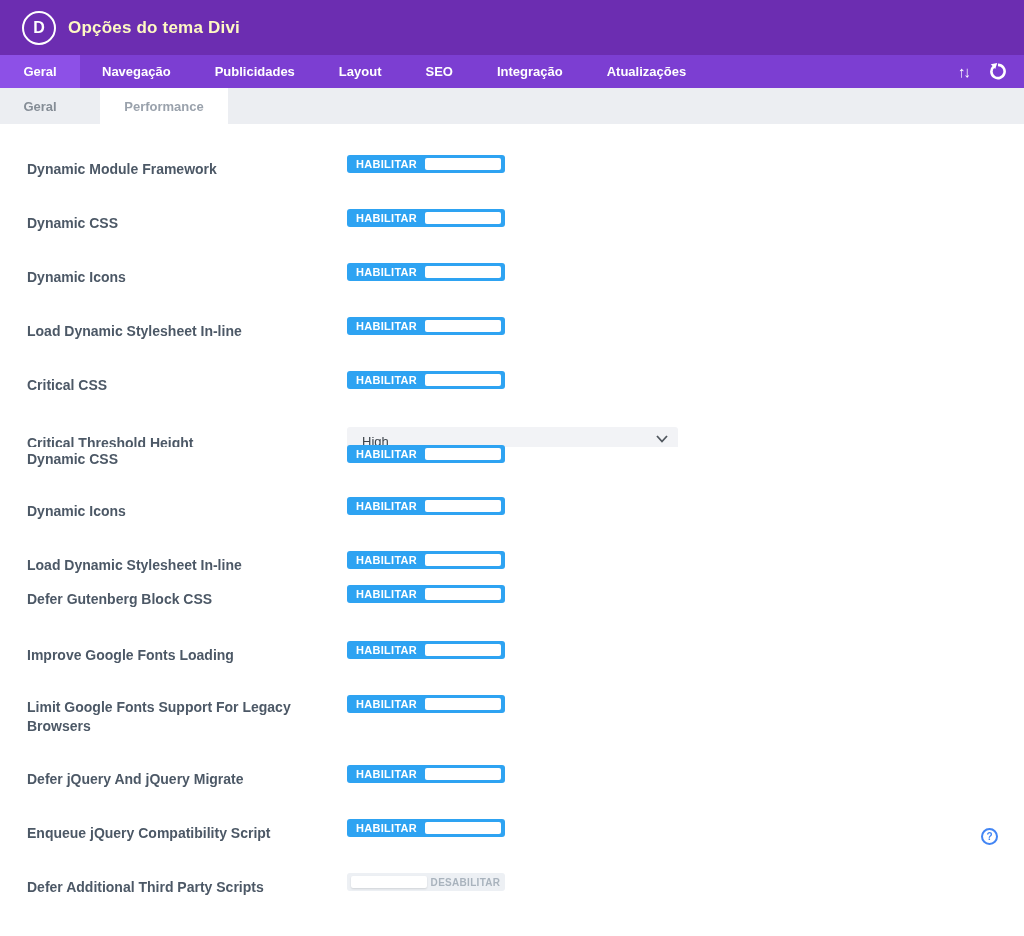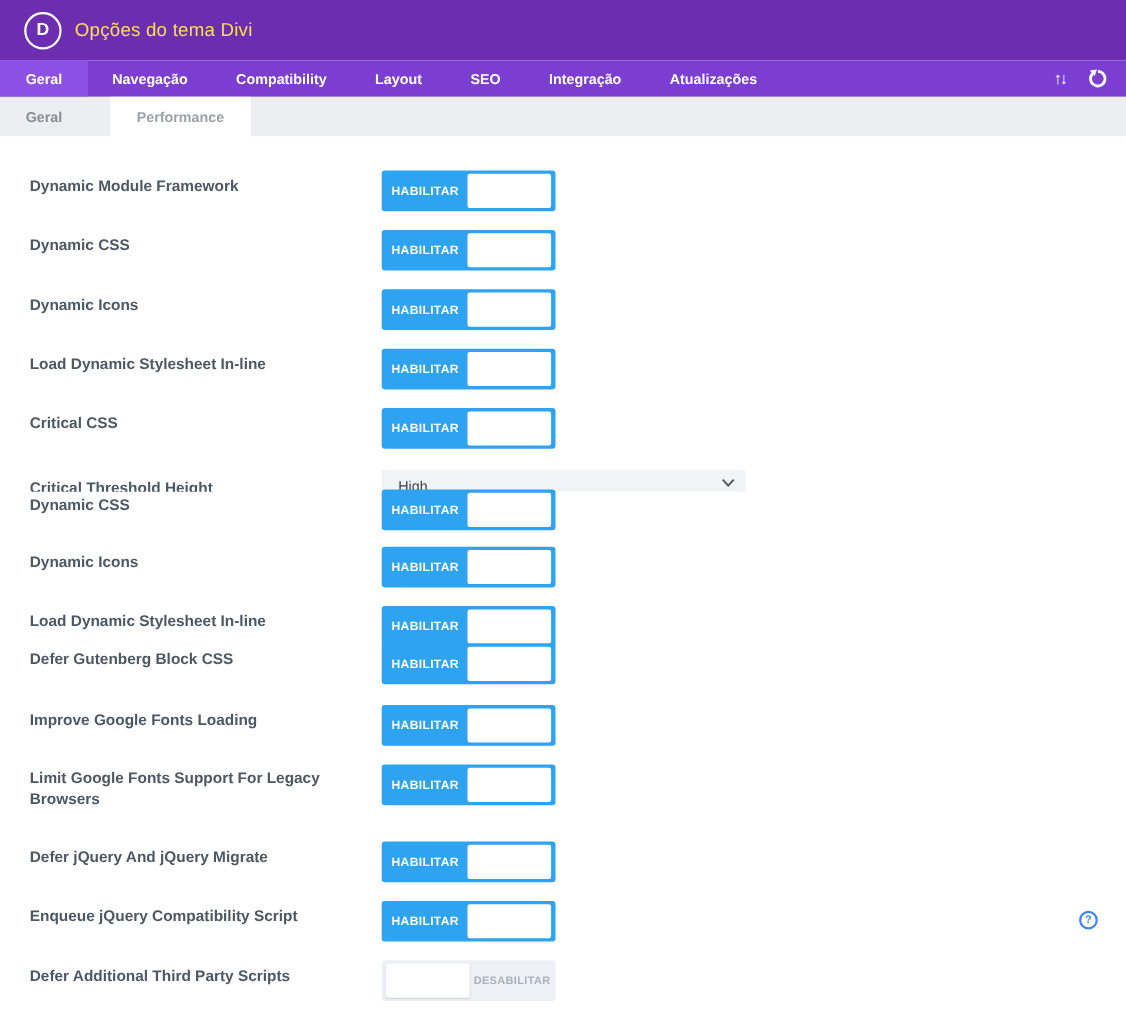--- a/index.html
+++ b/index.html
@@ -11,21 +11,21 @@
   
   .app-header{
     position:absolute;left:0;top:0;width:1024px;height:55px;
     background:#6c2db1;display:flex;align-items:center;
   }
   .logo-circle{
     width:30px;height:30px;margin-left:22px;border:2px solid #ffffff;border-radius:50%;
     display:flex;align-items:center;justify-content:center;flex:0 0 auto;
   }
   .logo-circle span{color:#fff;font-size:16px;font-weight:700;}
-  .app-title{color:#fde047;font-size:17px;font-weight:400;margin-left:12px;letter-spacing:.2px;}
+  .app-title{color:#fef9c3;font-size:17px;font-weight:700;margin-left:12px;letter-spacing:.2px;}
   
   .main-nav{
     position:absolute;left:0;top:55px;width:1024px;height:33px;
     background:#7c3ed2;display:flex;align-items:stretch;
   }
   .nav-tab{
     display:flex;align-items:center;justify-content:center;
     color:#ffffff;font-size:13px;font-weight:700;padding:0 22px;cursor:pointer;
   }
   .nav-tab.active{background:#8d50e7;width:80px;padding:0;box-sizing:border-box;}
@@ -45,21 +45,21 @@
   .sub-tab.active{background:#ffffff;width:128px;color:#9aa2ac;margin-left:20px;}
   
   .content{position:absolute;left:0;top:124px;width:1024px;height:812px;background:#fff;}
   .row{position:absolute;left:0;width:1024px;height:27px;padding-left:44px;}
   .row .label{
     position:absolute;left:27px;top:50%;transform:translateY(-50%);
     font-size:14px;font-weight:600;color:#4c5866;line-height:19px;max-width:330px;
   }
   .row.two-line .label{top:3px;transform:none;}
   .toggle{
-    position:absolute;left:347px;top:0;width:158px;height:37px;
+    position:absolute;left:347px;top:0;width:158px;height:18px;
     background:#2ea3f2;border-radius:3px;cursor:pointer;
   }
   .toggle .on-label{
     position:absolute;left:0;top:50%;transform:translateY(-50%);width:79px;text-align:center;
     color:#ffffff;font-size:11px;font-weight:700;letter-spacing:.3px;
   }
   .toggle .knob{
     position:absolute;top:3px;bottom:3px;right:4px;width:76px;
     background:#ffffff;border-radius:2px;
   }
@@ -94,21 +94,21 @@
 <div class="app-header">
   <div class="logo-circle">
     <span>D</span>
   </div>
   <div class="app-title">Opções do tema Divi</div>
 </div>
 
 <div class="main-nav">
   <div class="nav-tab active">Geral</div>
   <div class="nav-tab">Navegação</div>
-  <div class="nav-tab">Compatibility</div>
+  <div class="nav-tab">Publicidades</div>
   <div class="nav-tab">Layout</div>
   <div class="nav-tab">SEO</div>
   <div class="nav-tab">Integração</div>
   <div class="nav-tab">Atualizações</div>
   <div class="nav-icons">
     <span class="updown">↑↓</span>
     <svg class="reset-svg" width="17" height="17" viewBox="0 0 17 17">
       <path d="M4.8 3.4 A 6.6 6.6 0 1 0 9.0 1.9" fill="none" stroke="#ffffff" stroke-width="2.6"></path>
       <polygon points="8.2,0 1.8,1.2 6.2,6.0" fill="#ffffff"></polygon>
     </svg>

